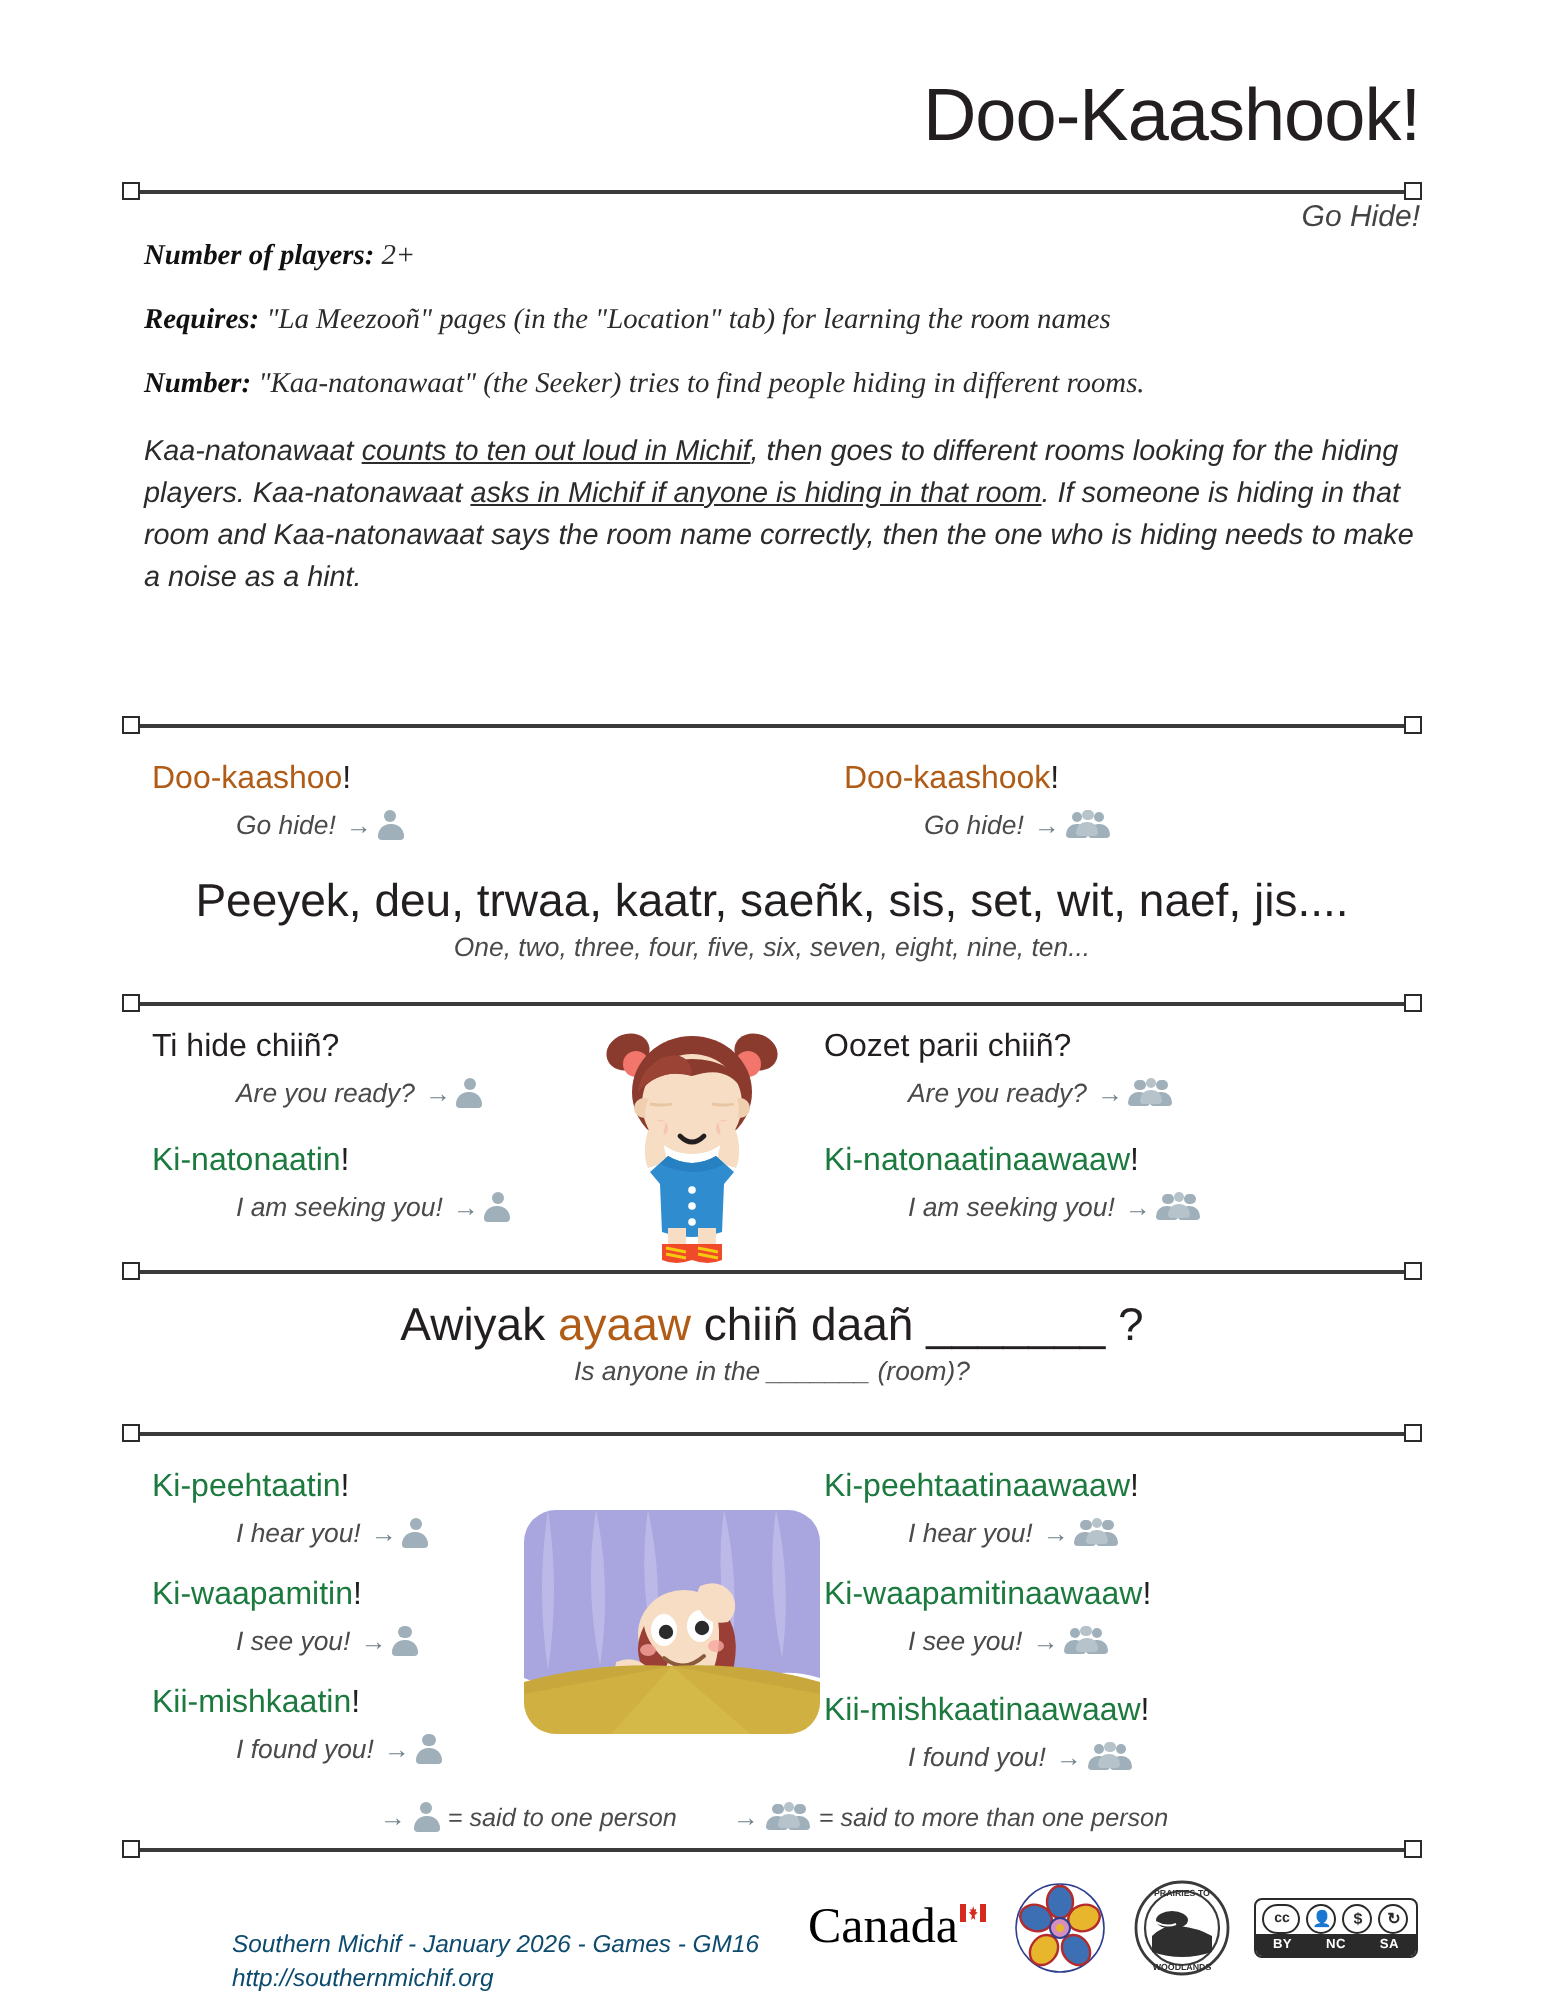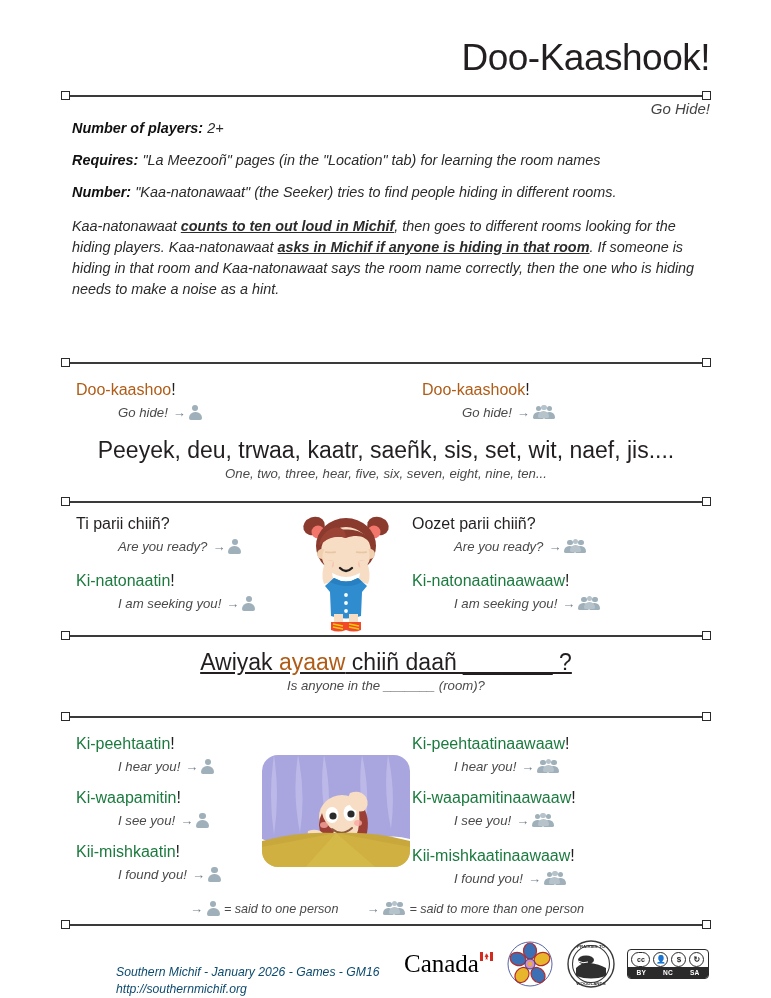--- a/index.html
+++ b/index.html
@@ -82,27 +82,27 @@
     top: 118px;
     width: 645px;
   }
   .intro p {
     margin: 0 0 9px 0;
     font-size: 14.4px;
     line-height: 21px;
     font-style: italic;
     color: #2b2b2b;
   }
-  .intro p.tight { margin-bottom: 11px; }
+  .intro p.tight { margin-bottom: 11px; font-family: Liberation Serif, serif; }
   .intro b {
     font-style: italic;
     font-weight: bold;
     color: #111;
   }
-  .intro u { text-decoration: underline; font-weight: bold; }
+  .intro u { text-decoration: underline; }
 
   
   .sect { position: absolute; left: 62px; width: 648px; }
 
   .cols { display: flex; width: 100%; }
   .col { box-sizing: border-box; }
   .col.left-col  { width: 50%; padding-left: 14px; }
   .col.right-col { width: 50%; padding-left: 18px; }
 
   .mich {
@@ -180,21 +180,20 @@
     color: #4a4a4a;
     text-align: center;
     line-height: 18px;
   }
 
   .ask-line {
     font-size: 23px;
     line-height: 30px;
     text-align: center;
     color: #231f20;
-    text-decoration: underline;
   }
   .ask-line .hl { color: #b05c17; }
   .ask-gloss {
     font-size: 13.2px;
     font-style: italic;
     color: #4a4a4a;
     text-align: center;
     line-height: 18px;
   }
 
@@ -373,34 +372,34 @@
               <span class="p p2">
                 <span class="head"></span>
                 <span class="body"></span>
               </span>
             </span>
         </div>
       </div>
     </div>
 
     <div class="count-line" style="margin-top:14px">Peeyek, deu, trwaa, kaatr, saeñk, sis, set, wit, naef, jis....</div>
-    <div class="count-gloss">One, two, three, hear, five, six, seven, eight, nine, ten...</div>
+    <div class="count-gloss">One, two, three, four, five, six, seven, eight, nine, ten...</div>
   </div>
 
   <div class="rule" style="top:497px">
     <span class="bar"></span>
     <span class="cap left"></span>
     <span class="cap right"></span>
   </div>
 
   <div class="sect" style="top:510px">
     <div class="cols">
       <div class="col left-col">
         <div class="mich">
-          <span>Ti parii chiiñ</span><span class="qm">?</span>
+          <span>Ti hide chiiñ</span><span class="qm">?</span>
         </div>
         <div class="gloss indent-sm">
           <span>Are you ready?</span>
           <span class="arrow">→</span>
           <span class="icon-person">
               <span class="head"></span>
               <span class="body"></span>
             </span>
         </div>
         <div class="mich green" style="margin-top:11px">

